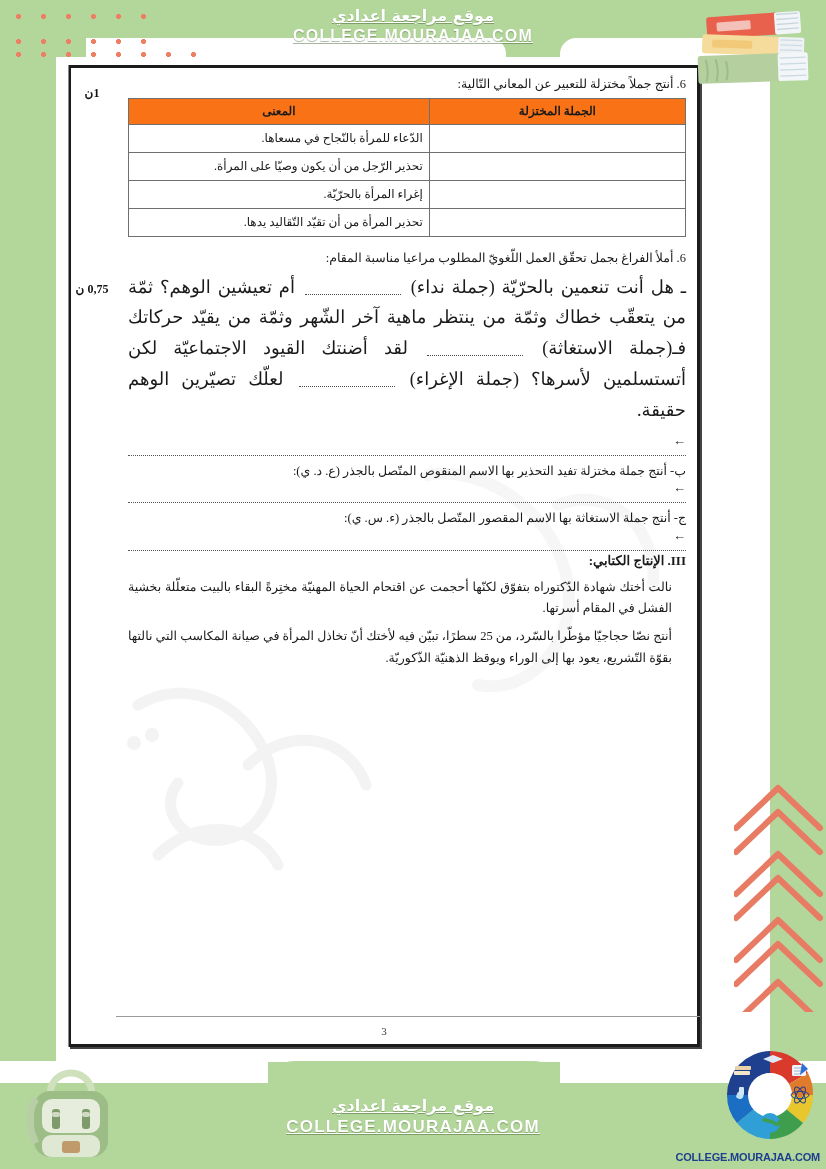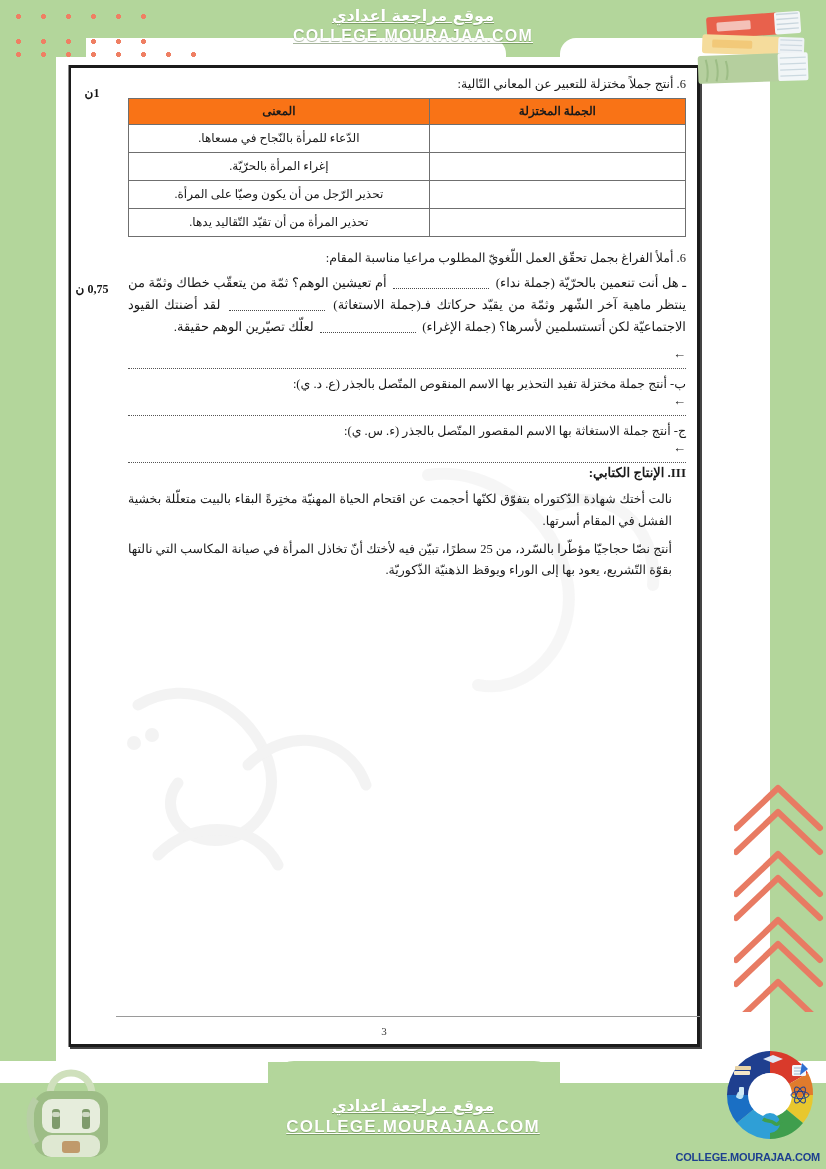--- a/index.html
+++ b/index.html
@@ -256,29 +256,29 @@
     padding: 2px 6px;
     vertical-align: middle;
   }
   table.sentences th {
     text-align: center;
     font-weight: 700;
     height: 26px;
     background: #f97316;
   }
   table.sentences td.meaning {
-    text-align: center;
+    text-align: right;
   }
   table.sentences td.answer {
     background: #fff;
   }
 
   
   .fill-block {
-    font-size: 13px;
+    font-size: 18px;
     line-height: 1.72;
     text-align: justify;
     margin: 0 0 10px 0;
   }
   .blank {
     display: inline-block;
     min-width: 96px;
     border-bottom: 1.5px dotted #4a4a4a;
     vertical-align: -2px;
     height: 12px;
@@ -439,25 +439,25 @@
             <th style="width:54%">المعنى</th>
           </tr>
         </thead>
         <tbody>
           <tr>
             <td class="answer"></td>
             <td class="meaning">الدّعاء للمرأة بالنّجاح في مسعاها.</td>
           </tr>
           <tr>
             <td class="answer"></td>
-            <td class="meaning">إغراء المرأة بالحرّيّة.</td>
+            <td class="meaning">تحذير الرّجل من أن يكون وصيّا على المرأة.</td>
           </tr>
           <tr>
             <td class="answer"></td>
-            <td class="meaning">تحذير الرّجل من أن يكون وصيّا على المرأة.</td>
+            <td class="meaning">إغراء المرأة بالحرّيّة.</td>
           </tr>
           <tr>
             <td class="answer"></td>
             <td class="meaning">تحذير المرأة من أن تقيّد التّقاليد يدها.</td>
           </tr>
         </tbody>
       </table>
 
       <p class="q-line">6. أملأ الفراغ بجمل تحقّق العمل اللّغويّ المطلوب مراعيا مناسبة المقام:</p>
       <p class="fill-block">

